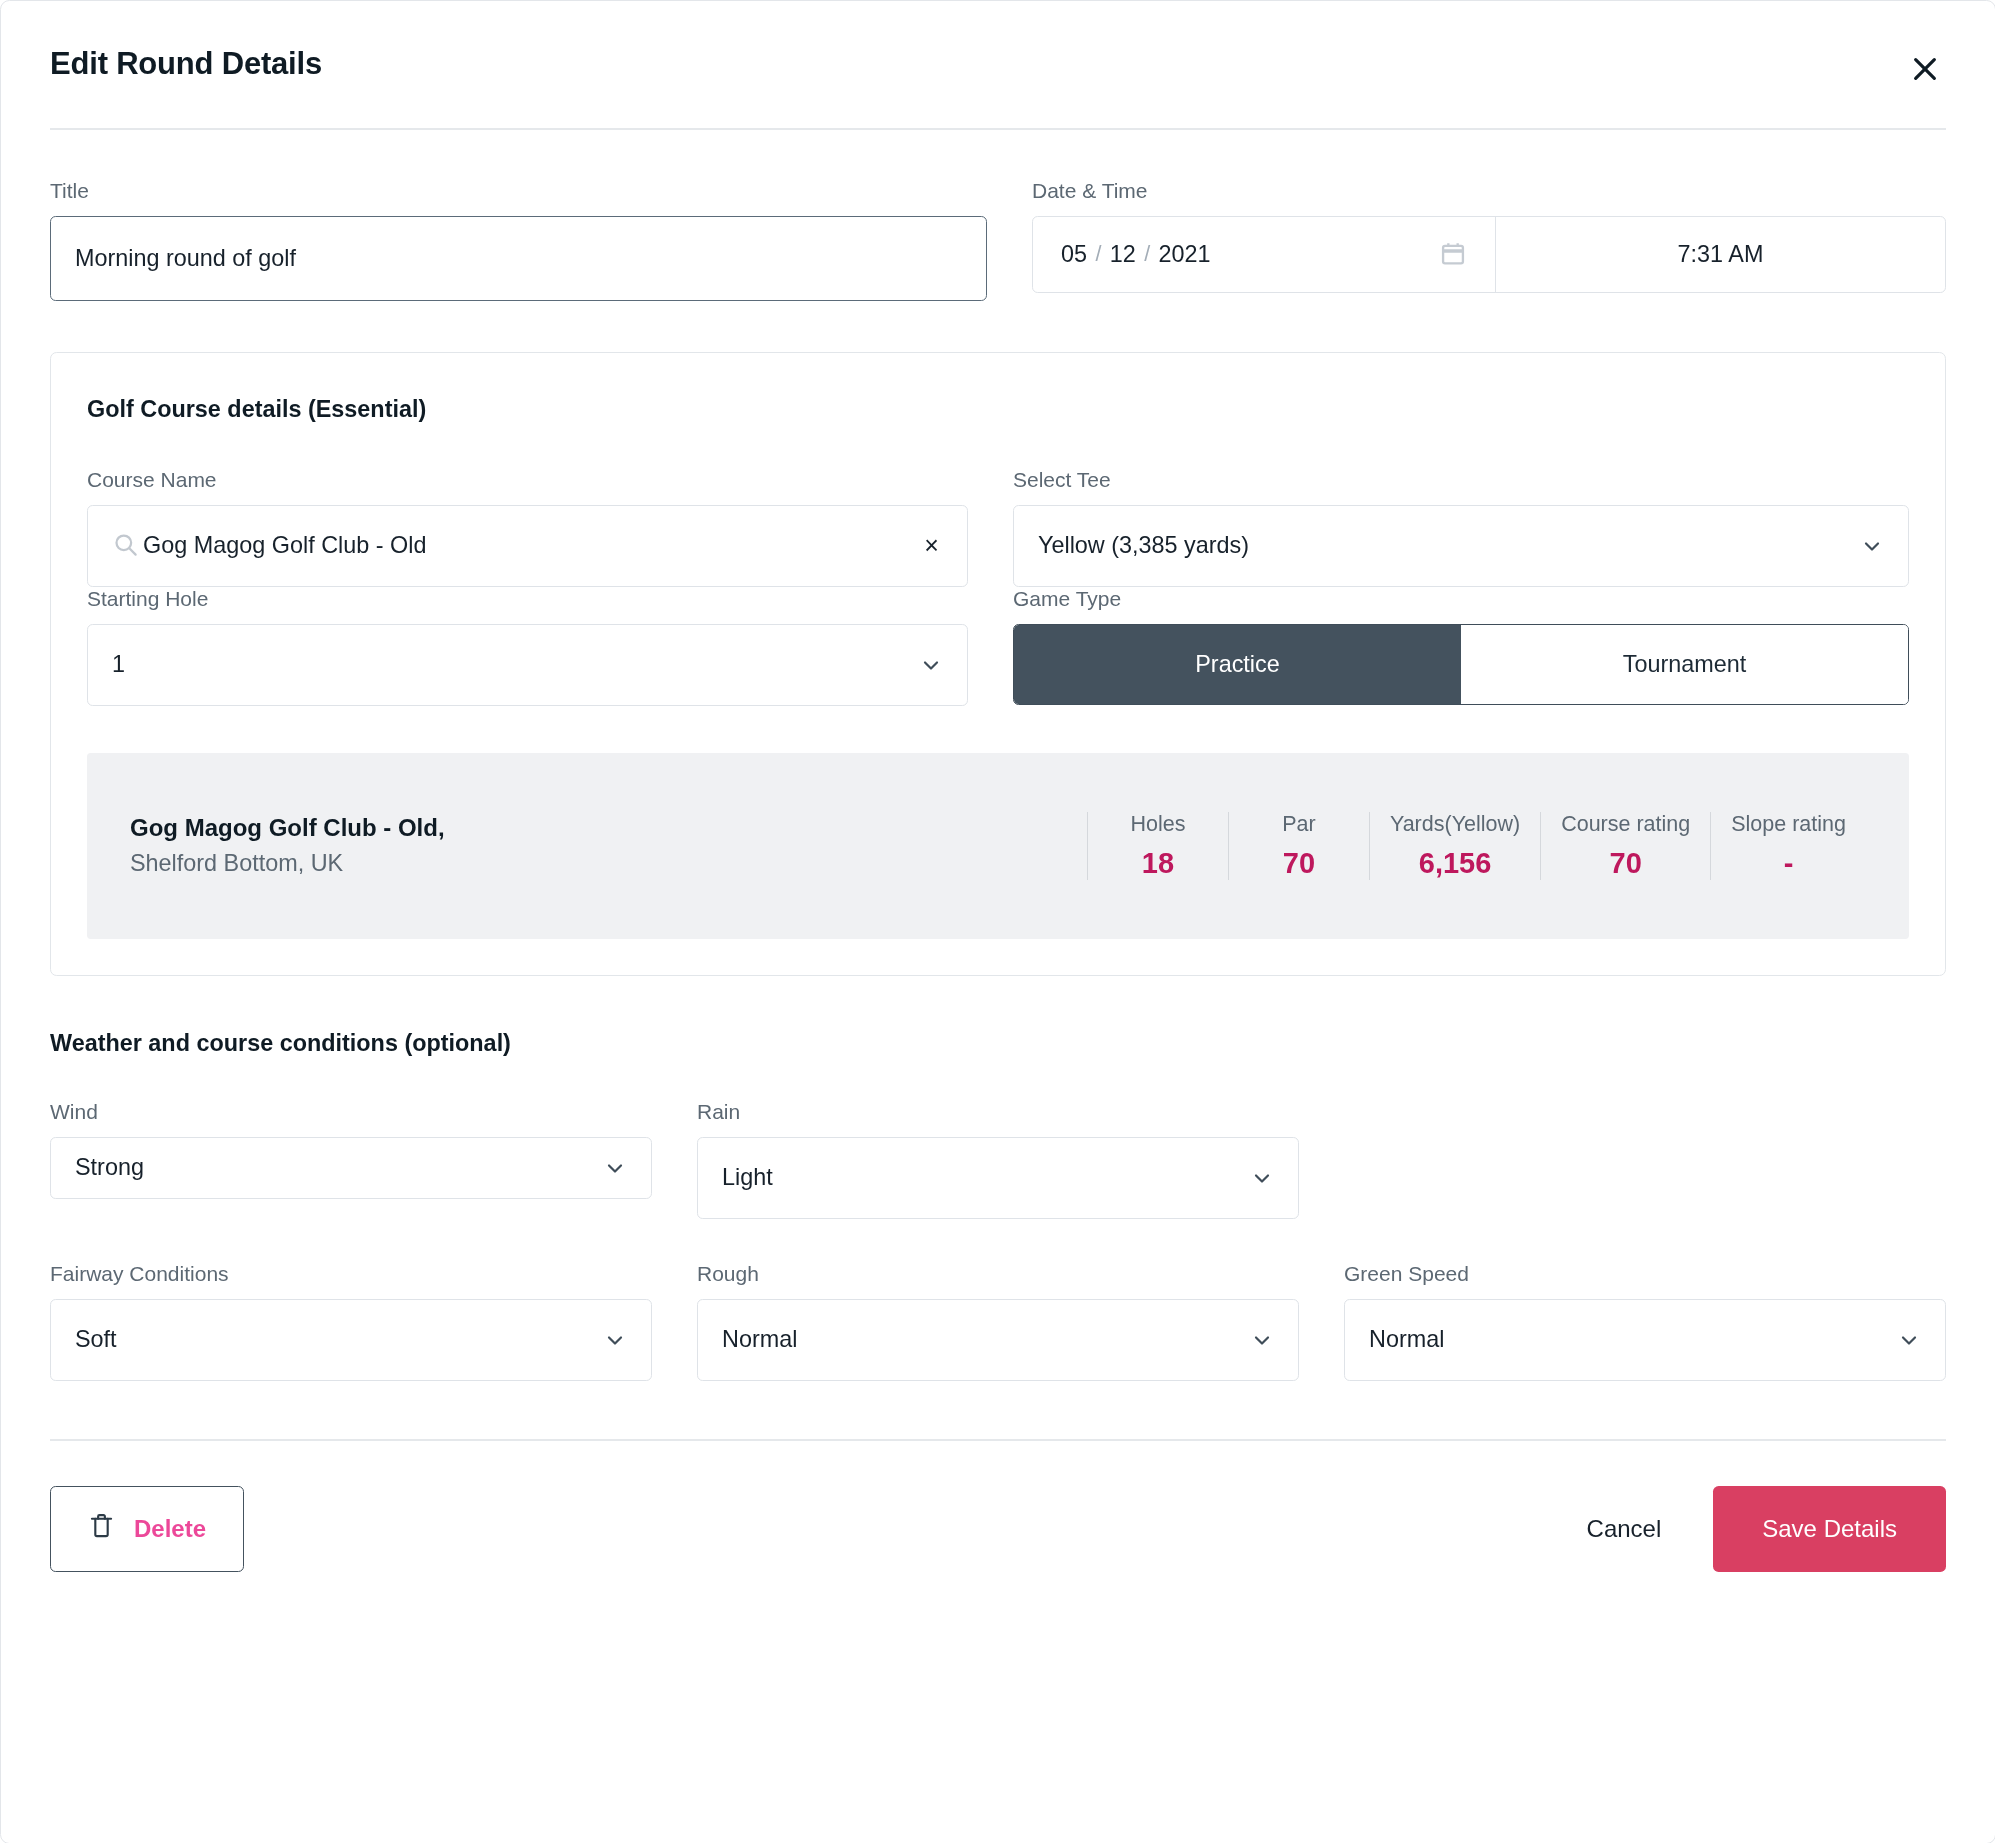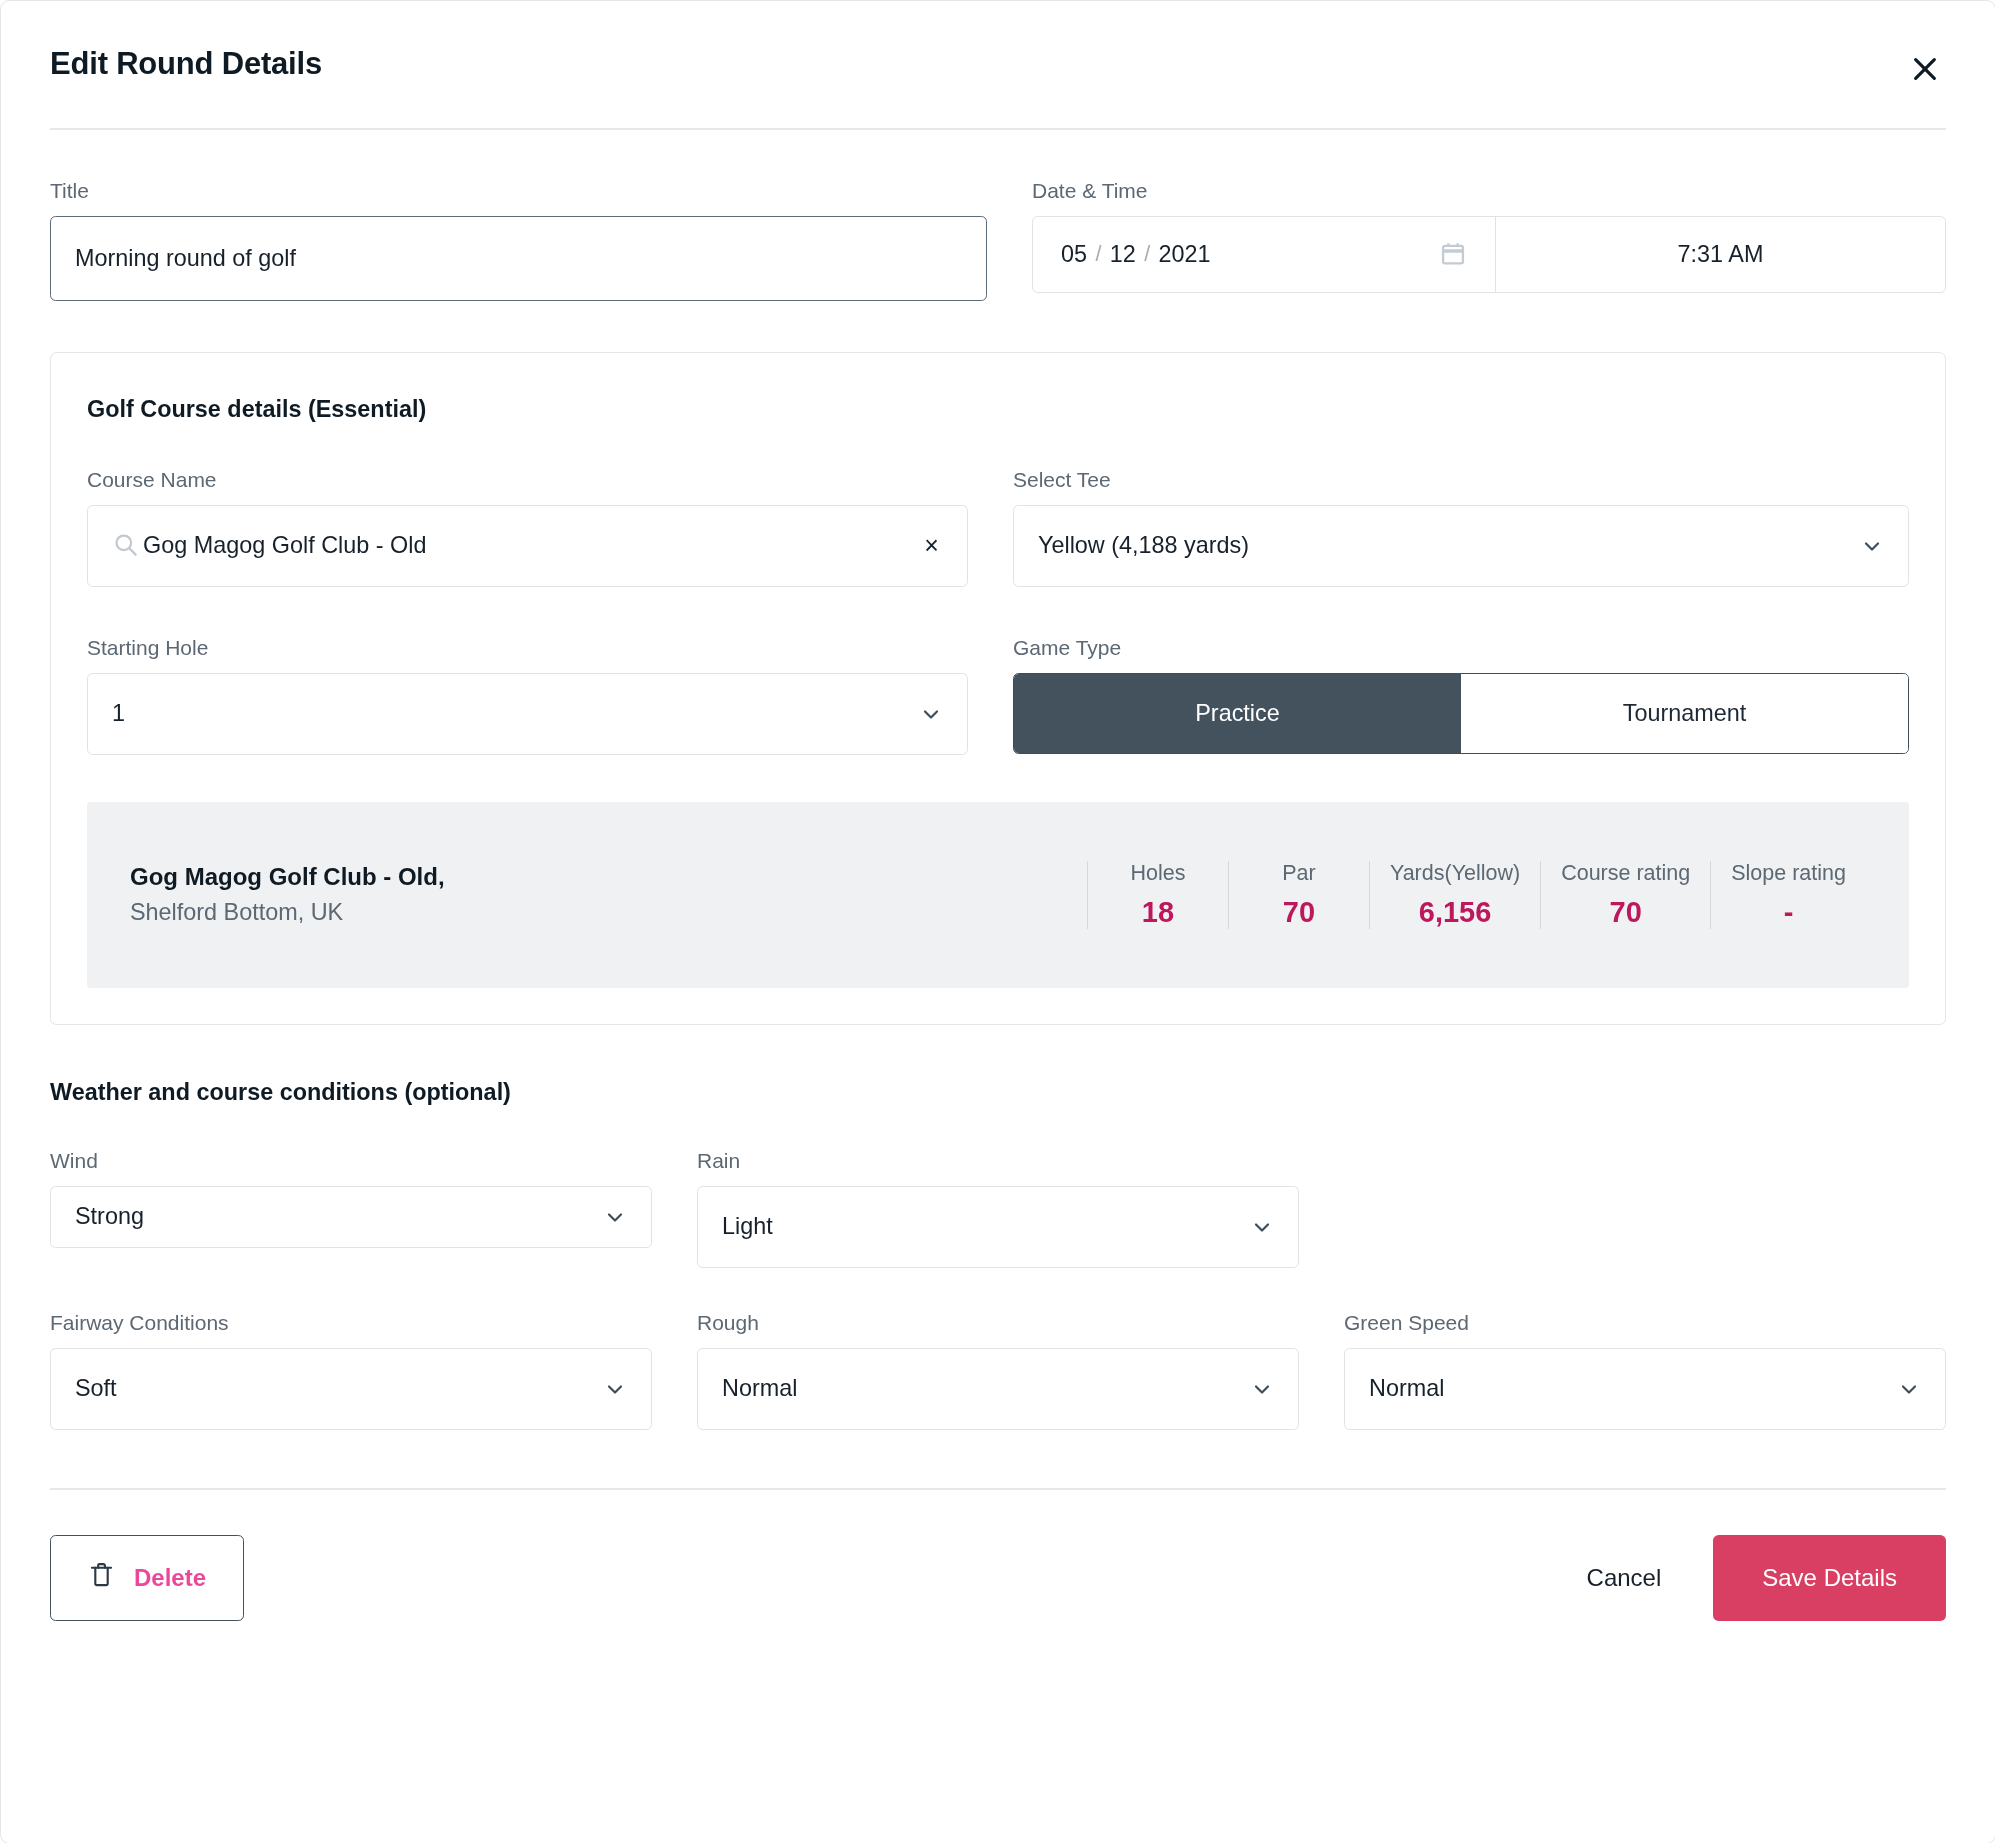--- a/index.html
+++ b/index.html
@@ -117,21 +117,21 @@
   .card-title {
     font-size: 23.4px;
     font-weight: bold;
     color: #0f1b24;
     margin-bottom: 45px;
   }
   .card-row {
     display: flex;
     gap: 45px;
   }
-  .card-row + .card-row { margin-top: 49px; }
+  .card-row + .card-row { }
   .cc-left  { width: 881px; }
   .cc-right { flex: 1; }
 
   .search-field {
     height: 82px;
     border: 1.4px solid #dfe3e8;
     border-radius: 5.6px;
     display: flex;
     align-items: center;
     padding: 0 22.5px 0 24px;
@@ -317,21 +317,21 @@
                 <line x1="15.4" y1="15.4" x2="21" y2="21"></line>
             </svg>
           </span>
           <span class="sv">Gog Magog Golf Club - Old</span>
           <span class="clear-x">×</span>
         </div>
       </div>
       <div class="cc-right">
         <span class="label">Select Tee</span>
         <div class="field" style="height:82px">
-          <span class="val">Yellow (4,188 yards)</span>
+          <span class="val">Yellow (3,385 yards)</span>
           <span class="chev">
             <svg width="26" height="26" viewBox="0 0 24 24" fill="none" stroke="#3f4d59" stroke-width="2.2" stroke-linecap="round" stroke-linejoin="round">
                 <polyline points="6 9.5 12 15.5 18 9.5"></polyline>
               </svg>
           </span>
         </div>
       </div>
     </div>
 
     <div class="card-row">

